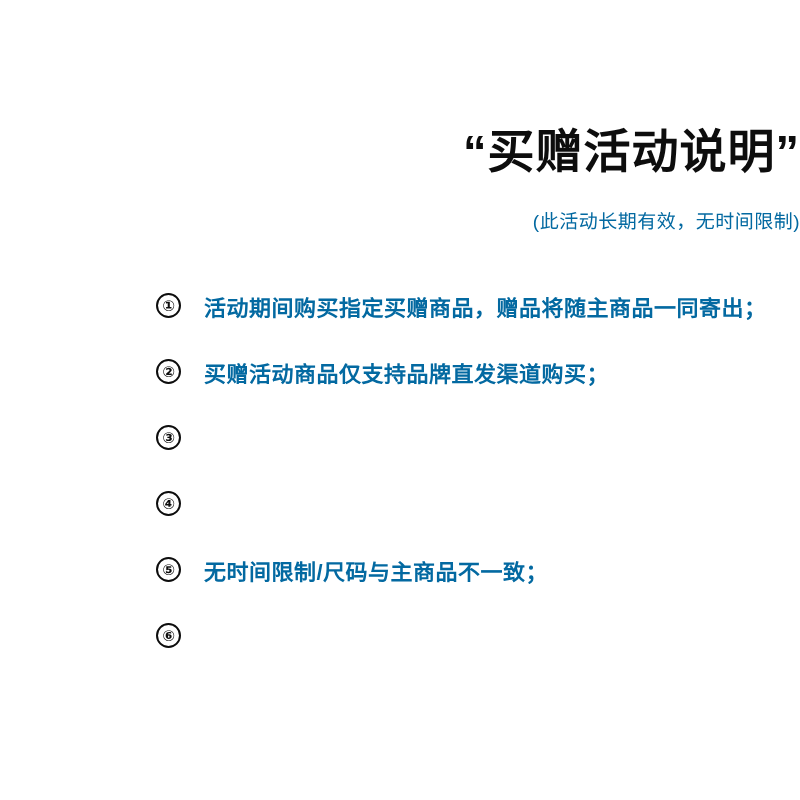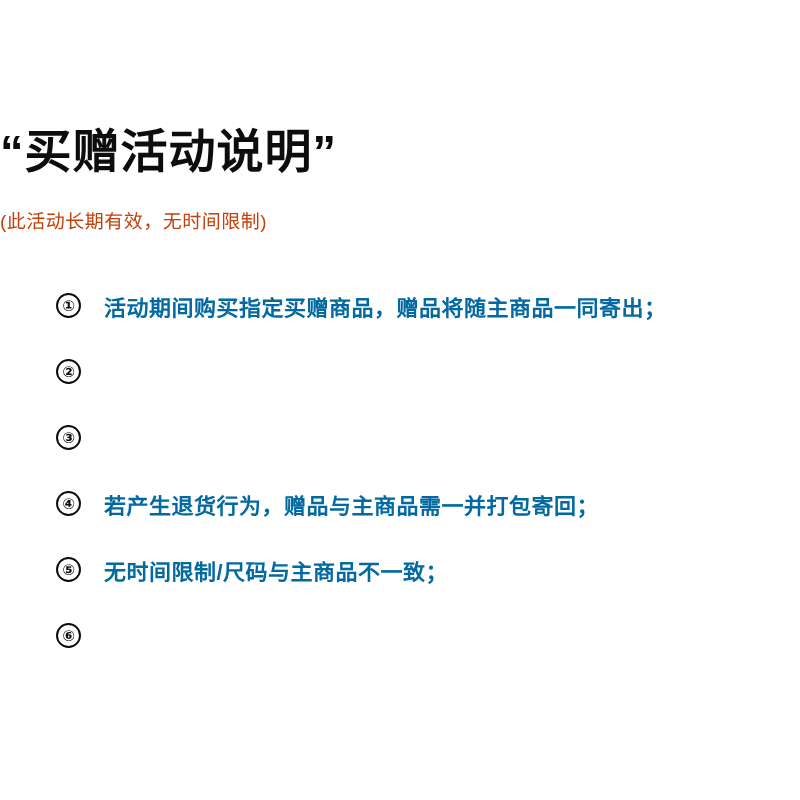--- a/index.html
+++ b/index.html
@@ -14,37 +14,37 @@
     color: #111111;
     overflow: hidden;
   }
   .page {
     position: relative;
     width: 800px;
     height: 800px;
     box-sizing: border-box;
     display: flex;
     flex-direction: column;
-    align-items: flex-start;
+    align-items: flex-end;
   }
   .title {
     margin-top: 126px;
     font-size: 47px;
     font-weight: 700;
     letter-spacing: 1px;
     color: #0d0d0d;
     line-height: 1.1;
     text-align: center;
     white-space: nowrap;
   }
   .subtitle {
     margin-top: 28px;
     font-size: 19px;
     font-weight: 400;
-    color: #c2410c;
+    color: #0369a1;
     text-align: center;
     letter-spacing: 0.5px;
     white-space: nowrap;
   }
   .rules {
     margin-top: 40px;
     width: 700px;
     padding-left: 56px;
     box-sizing: border-box;
     display: flex;
@@ -90,29 +90,29 @@
 
   <div class="rules">
 
     <div class="rule">
       <span class="rule-num">①</span>
       <span class="rule-text">活动期间购买指定买赠商品，赠品将随主商品一同寄出；</span>
     </div>
 
     <div class="rule">
       <span class="rule-num">②</span>
+      <span class="rule-text">买赠活动商品仅支持品牌直发渠道购买；</span>
     </div>
 
     <div class="rule">
       <span class="rule-num">③</span>
     </div>
 
     <div class="rule">
       <span class="rule-num">④</span>
-      <span class="rule-text">若产生退货行为，赠品与主商品需一并打包寄回；</span>
     </div>
 
     <div class="rule">
       <span class="rule-num">⑤</span>
       <span class="rule-text">无时间限制/尺码与主商品不一致；</span>
     </div>
 
     <div class="rule">
       <span class="rule-num">⑥</span>
     </div>

